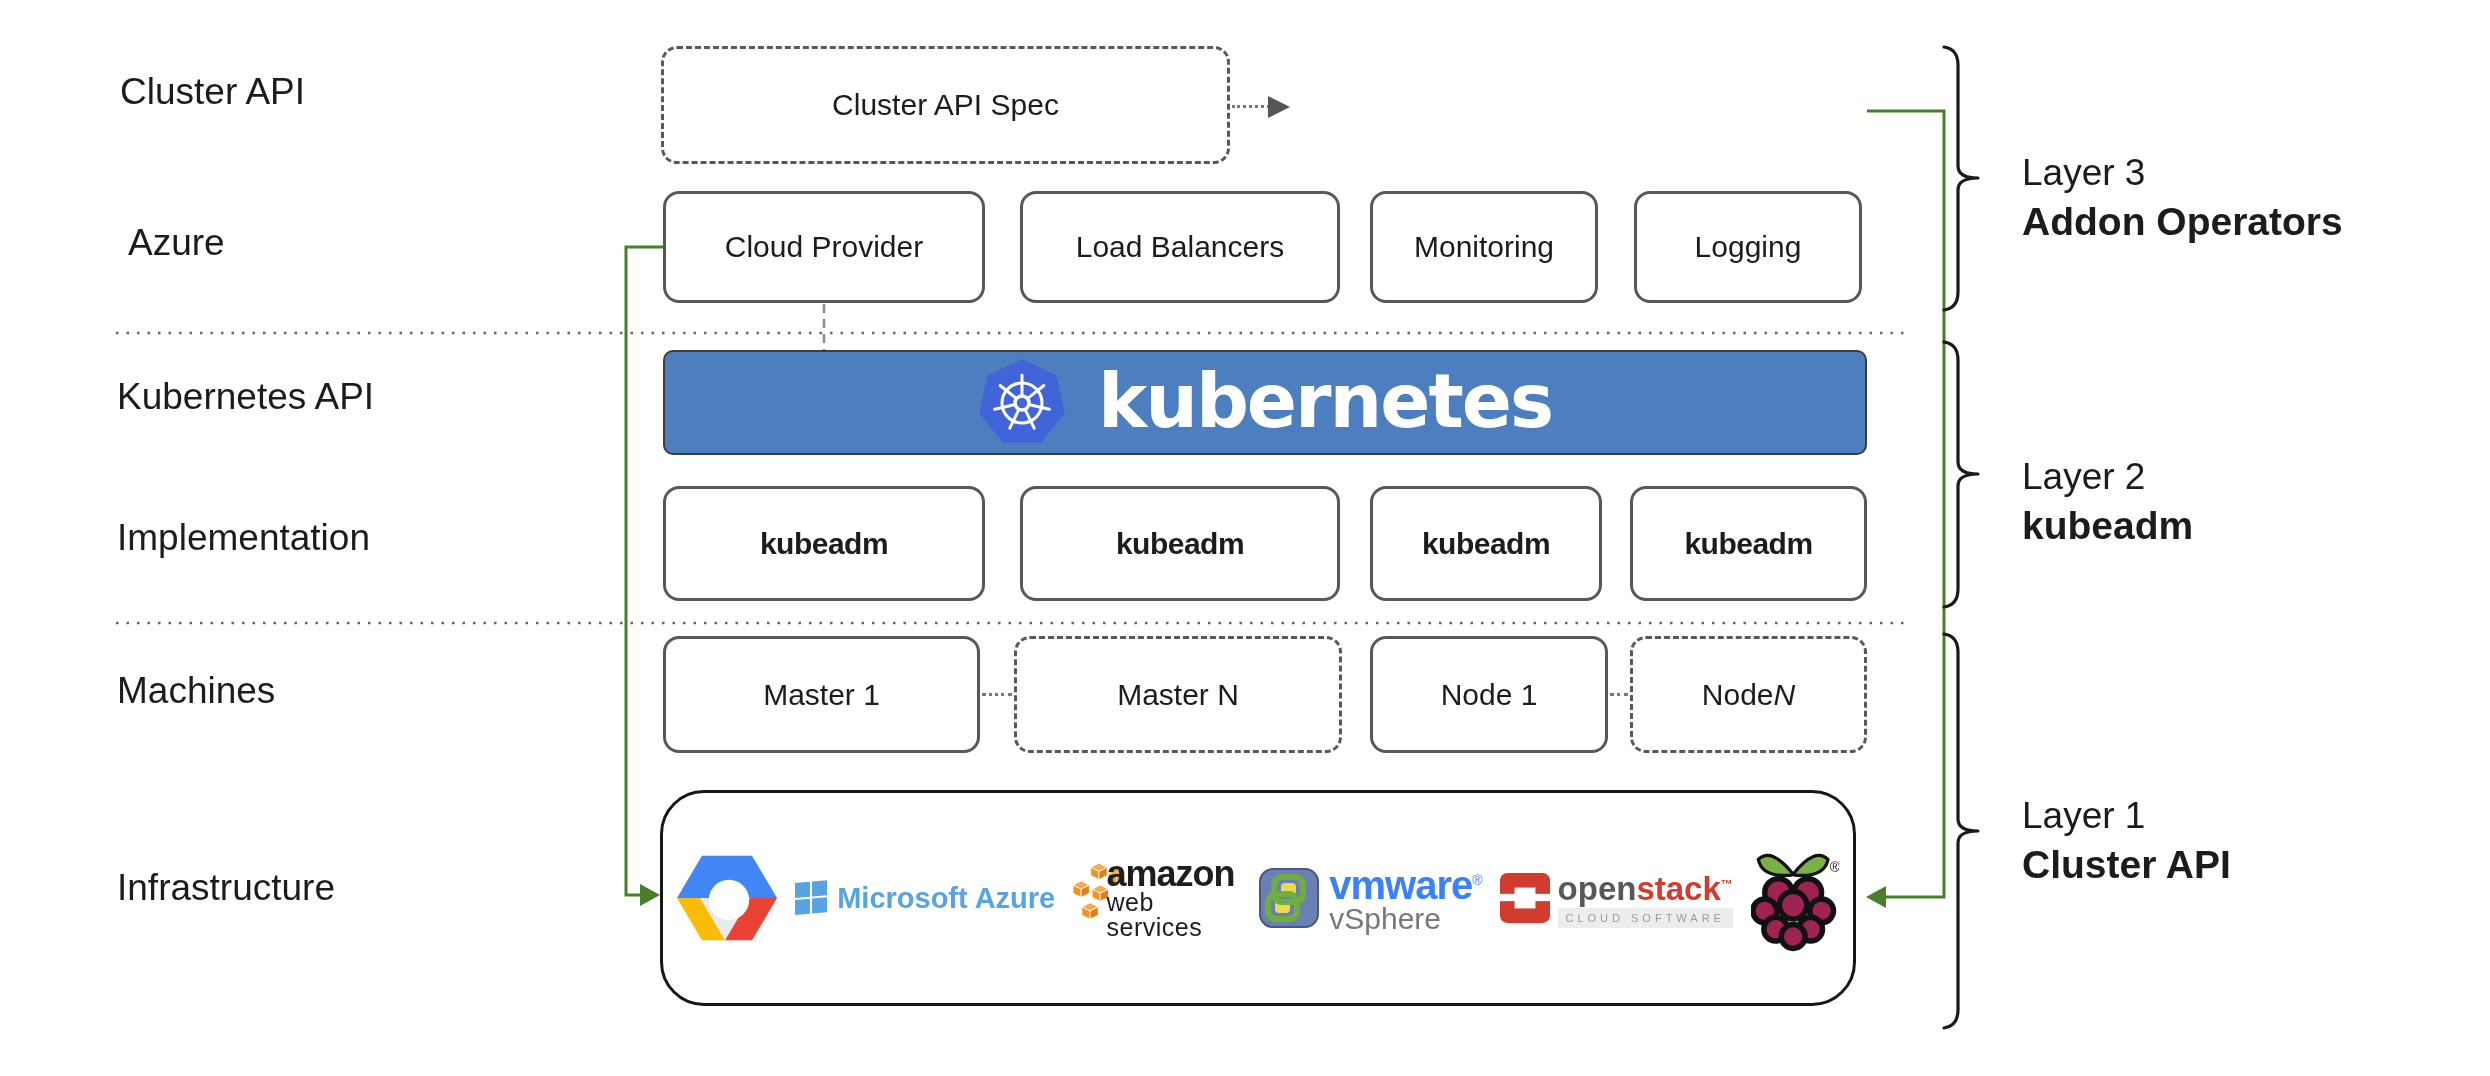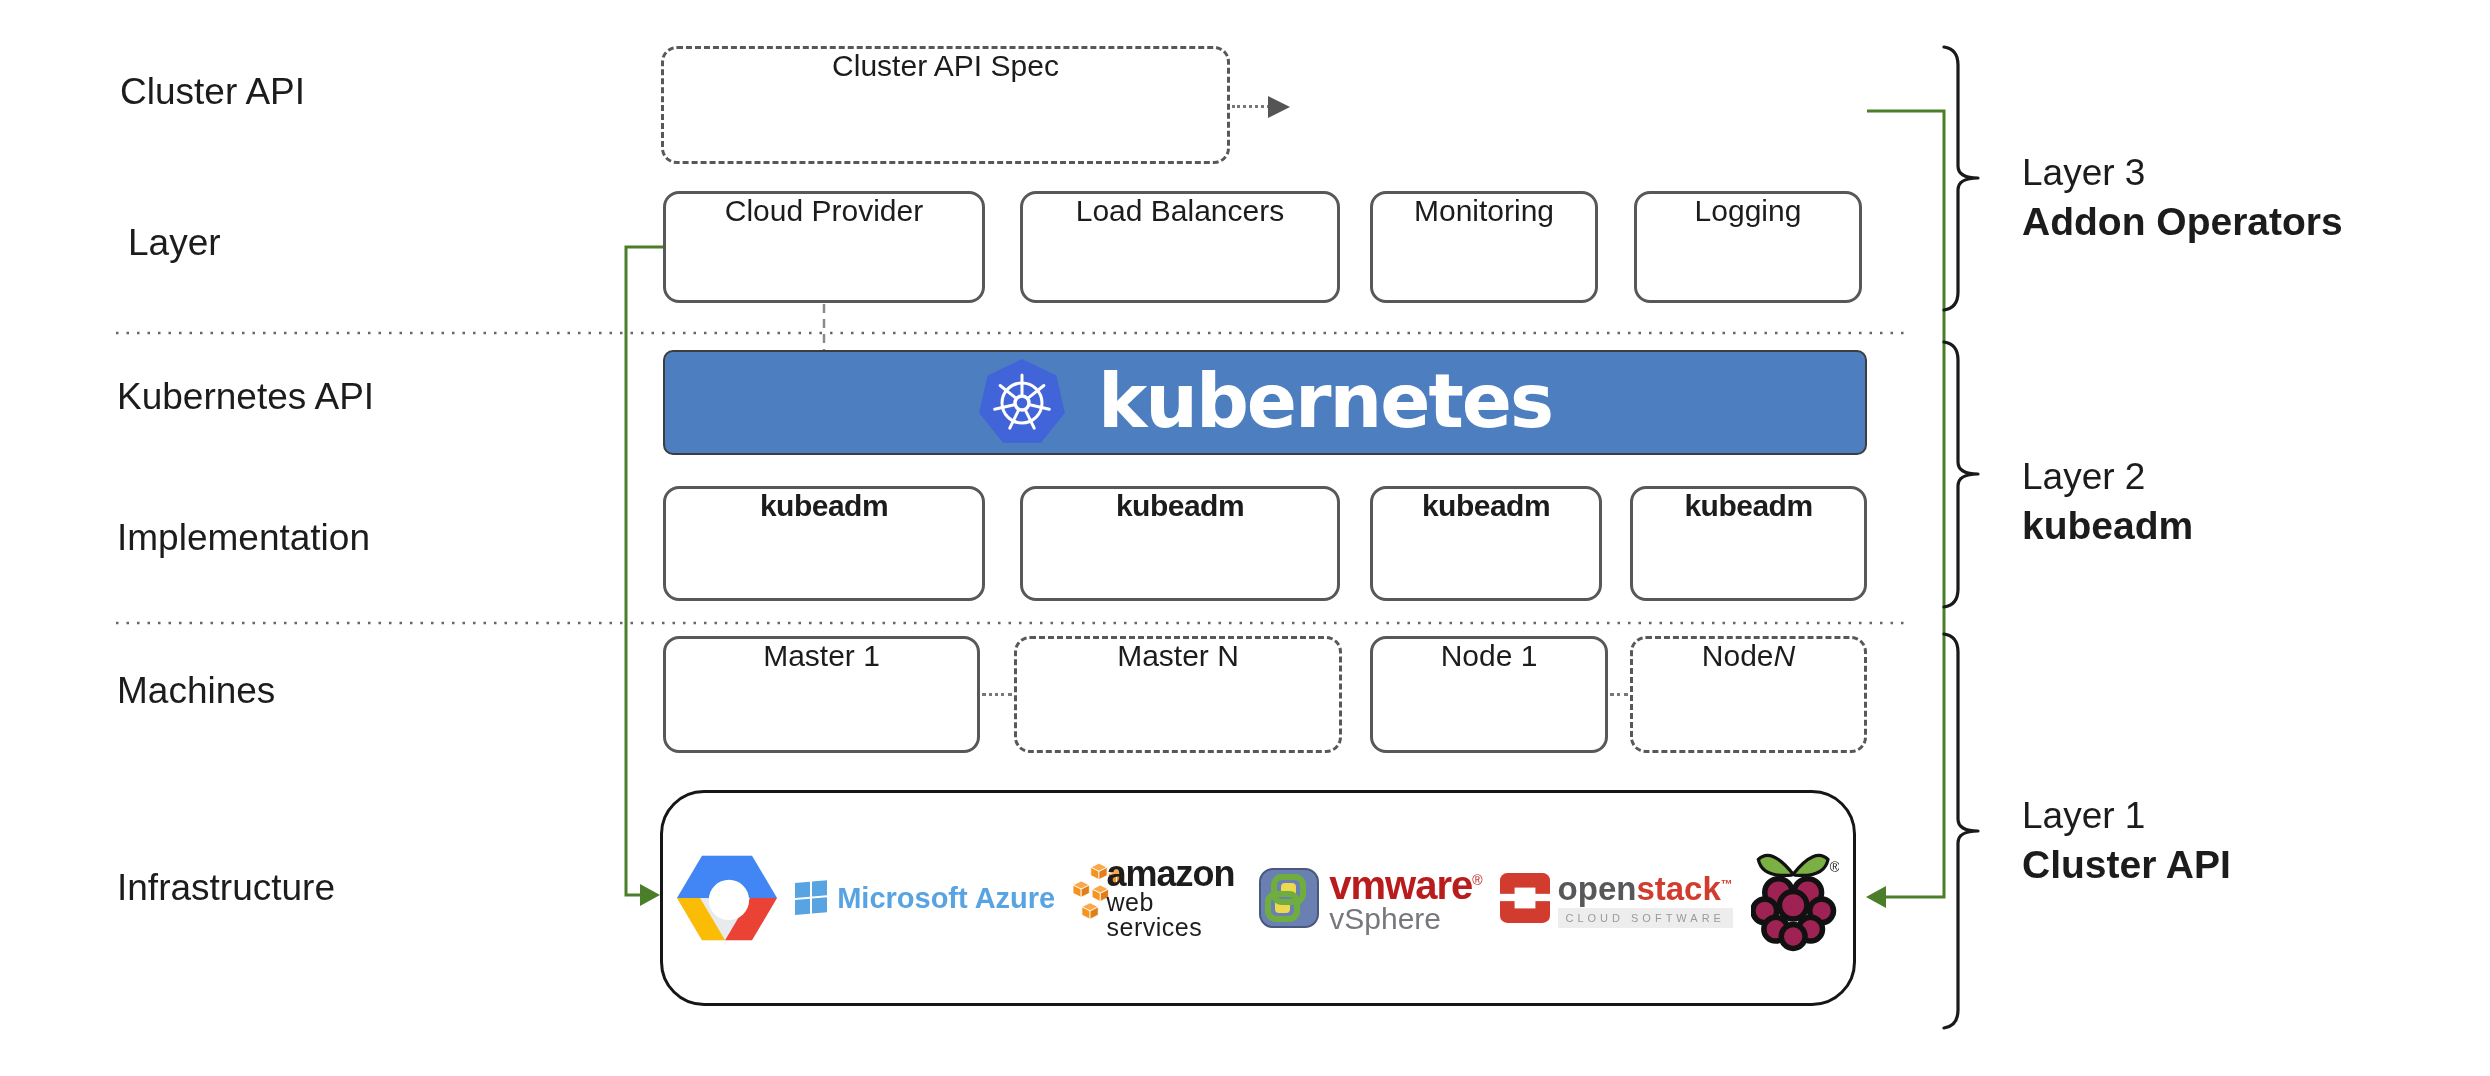--- a/index.html
+++ b/index.html
@@ -6,21 +6,21 @@
   .canvas{position:relative;width:2490px;height:1076px;background:#ffffff;
           font-family:"Liberation Sans",sans-serif;overflow:hidden;}
   svg{display:block;}
 
   
   .row-label{position:absolute;font-size:37px;line-height:44px;color:var(--text-dark,#1c1c1c);white-space:nowrap;}
 
   
   .box{position:absolute;box-sizing:border-box;background:#fff;
        border:3px solid var(--box-border-gray,#58585a);border-radius:16px;
-       display:flex;justify-content:center;
+       display:flex;align-items:center;justify-content:center;
        font-size:30px;color:var(--text-dark,#1c1c1c);white-space:nowrap;}
   .box.dashed{border-style:dashed;}
   .box.bold{font-weight:bold;letter-spacing:-0.5px;}
   .box em{font-style:italic;font-weight:inherit;}
 
   
   .dot-line{position:absolute;border-top:3px dotted #777;height:0;}
   .arrow-right{position:absolute;width:0;height:0;border-top:11px solid transparent;
                border-bottom:11px solid transparent;border-left:22px solid #555;}
 
@@ -34,21 +34,21 @@
   
   .infra{position:absolute;left:660px;top:790px;width:1196px;height:216px;box-sizing:border-box;
          border:3.5px solid #161616;border-radius:44px;background:#fff;
          display:flex;align-items:center;justify-content:center;gap:18px;padding:0 18px;}
   .logo{display:flex;align-items:center;}
   .azure-label{font-size:29px;font-weight:600;color:var(--azure-blue,#58a3e2);margin-left:8px;white-space:nowrap;}
   .aws-text{margin-left:-24px;color:#1d1d1d;}
   .aws-line1{font-size:36px;font-weight:800;line-height:33px;letter-spacing:-1px;}
   .aws-line2{font-size:25px;font-weight:400;line-height:25px;letter-spacing:0.5px;}
   .vm-text{margin-left:10px;}
-  .vm-line1{font-size:40px;font-weight:800;color:#b91c1c;line-height:37px;letter-spacing:-1px;}
+  .vm-line1{font-size:40px;font-weight:800;color:#3b82f6;line-height:37px;letter-spacing:-1px;}
   .vm-reg{font-size:14px;vertical-align:super;font-weight:400;}
   .vm-line2{font-size:30px;font-weight:400;color:#77787b;line-height:30px;}
   .os-text{margin-left:8px;}
   .os-line1{font-size:33px;font-weight:700;line-height:32px;}
   .os-open{color:#58585a;} .os-stack{color:var(--openstack-red,#d13c2e);}
   .os-tm{font-size:12px;vertical-align:super;color:var(--openstack-red,#d13c2e);}
   .os-band{background:#ededee;color:#9a9a9a;font-size:11px;letter-spacing:4px;
            padding:4px 6px;margin-top:3px;white-space:nowrap;text-align:center;}
 
   
@@ -57,21 +57,21 @@
   .layer-note .ln{display:block;font-size:39px;line-height:49px;font-weight:bold;}
 
   .overlay{position:absolute;left:0;top:0;pointer-events:none;}
 </style>
 </head>
 <body>
 
 <div class="canvas">
 
   <div class="row-label" style="left:120px;top:70px">Cluster API</div>
-  <div class="row-label" style="left:128px;top:221px">Layer</div>
+  <div class="row-label" style="left:128px;top:221px">Azure</div>
   <div class="row-label" style="left:117px;top:375px">Kubernetes API</div>
   <div class="row-label" style="left:117px;top:516px">Implementation</div>
   <div class="row-label" style="left:117px;top:669px">Machines</div>
   <div class="row-label" style="left:117px;top:866px">Infrastructure</div>
 
   <div class="box dashed" style="left:661px;top:46px;width:569px;height:118px">
     <span>Cluster API Spec</span>
   </div>
   <div class="dot-line" style="left:1232px;top:105px;width:38px"></div>
   <div class="arrow-right" style="left:1268px;top:96px"></div>

